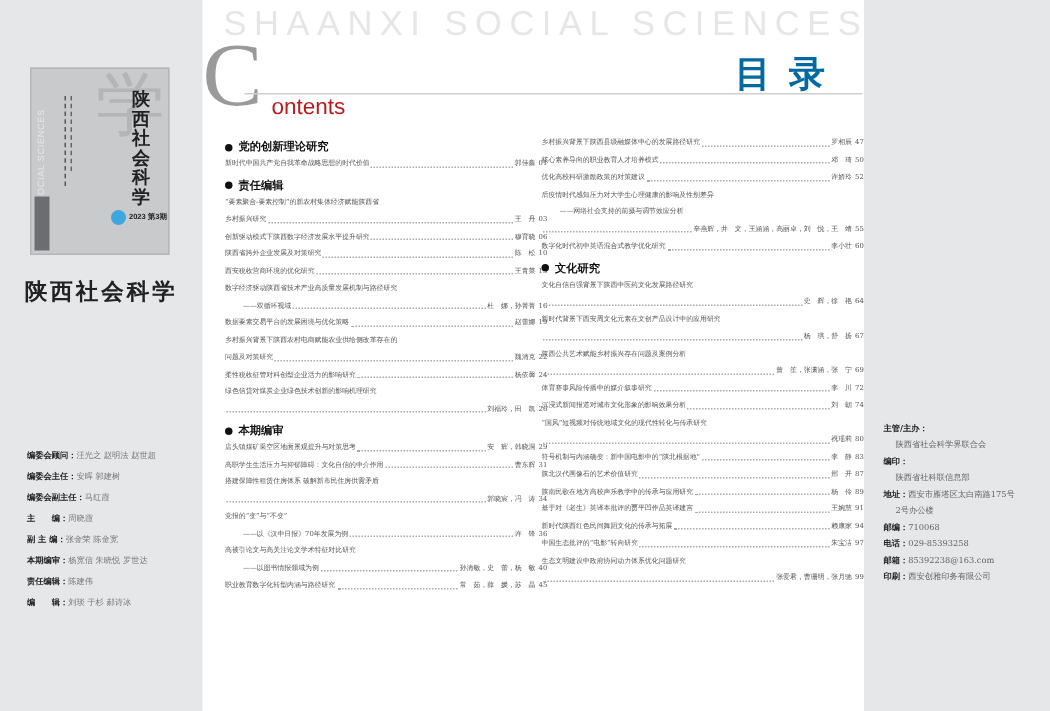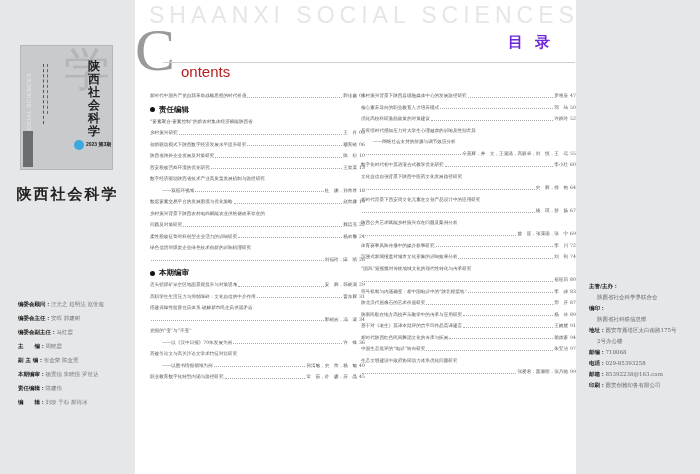--- a/index.html
+++ b/index.html
@@ -27,21 +27,21 @@
   .credits { position:absolute; left:18px; top:297px; width:115px; font-size:5.5px; }
   .credits .row { height:14px; line-height:14px; white-space:nowrap; }
   .credits .lbl { font-weight:bold; color:#222; }
   .credits .val { color:#777; }
 
   .page { position:absolute; left:135px; top:0; width:441px; height:474px; background:#fff; }
   .bigtitle { position:absolute; left:14px; top:2px; font-family:"Liberation Sans",sans-serif; font-size:23px; color:#e6e6e6; letter-spacing:5px; white-space:nowrap; }
   .bigC { position:absolute; left:0px; top:20px; font-size:60px; color:#9a9a9a; line-height:1; font-family:"Liberation Serif",serif; }
   .contents-word { position:absolute; left:46px; top:63px; font-size:15px; color:#b91c1c; font-family:Liberation Sans, sans-serif; }
   .hr { position:absolute; left:28px; top:62px; width:412px; height:1px; background:#cfcfcf; }
-  .mulu { position:absolute; right:14px; top:33px; font-size:15px; font-weight:bold; color:#6d28d9; letter-spacing:12px; }
+  .mulu { position:absolute; right:14px; top:33px; font-size:24px; font-weight:bold; color:#0369a1; letter-spacing:12px; }
 
   .col { position:absolute; top:90px; width:218px; font-size:4.6px; color:#555; }
   .col.c1 { left:15px; }
   .col.c2 { left:226px; top:90px; }
   .sec { font-size:7.5px; font-weight:bold; color:#111; height:11px; line-height:11px; margin:2px 0 1px; }
   .sec .dot { display:inline-block; width:5px; height:5px; background:#111; border-radius:50%; margin-right:4px; vertical-align:middle; }
   .item { height:11.5px; line-height:11.5px; white-space:nowrap; display:flex; }
   .item .t { flex:0 0 auto; overflow:hidden; }
   .item .lead { flex:1 1 auto; border-bottom:1px dotted #aaa; margin:0 1px 4px; }
   .item .a { flex:0 0 auto; }
@@ -84,20 +84,21 @@
     </div>
 </div>
 
 <div class="page">
   <div class="bigtitle">SHAANXI   SOCIAL   SCIENCES</div>
   <div class="bigC">C</div>
   <div class="hr"></div>
   <div class="contents-word">ontents</div>
   <div class="mulu">目录</div>
   <div class="col c1" id="toc-left">
+      <div class="sec"><span class="dot"></span><span>党的创新理论研究</span></div>
       <div class="item">
         <span class="t">新时代中国共产党自我革命战略思想的时代价值</span>
         <span class="lead"></span>
         <span class="a">郭佳鑫</span>
         <span class="p">01</span>
       </div>
       <div class="sec"><span class="dot"></span><span>责任编辑</span></div>
       <div class="item">
         <span class="t">“要素聚合-要素控制”的新农村集体经济赋能陕西省</span>
       </div>
@@ -241,20 +242,21 @@
         <span class="lead"></span>
         <span class="a">辛燕辉，井　文，王涵涵，高丽卓，刘　悦，王　靖</span>
         <span class="p">55</span>
       </div>
       <div class="item">
         <span class="t">数字化时代初中英语混合式教学优化研究</span>
         <span class="lead"></span>
         <span class="a">李小壮</span>
         <span class="p">60</span>
       </div>
+      <div class="sec"><span class="dot"></span><span>文化研究</span></div>
       <div class="item">
         <span class="t">文化自信自强背景下陕西中医药文化发展路径研究</span>
       </div>
       <div class="item">
         <span class="t"></span>
         <span class="lead"></span>
         <span class="a">史　辉，徐　艳</span>
         <span class="p">64</span>
       </div>
       <div class="item">

